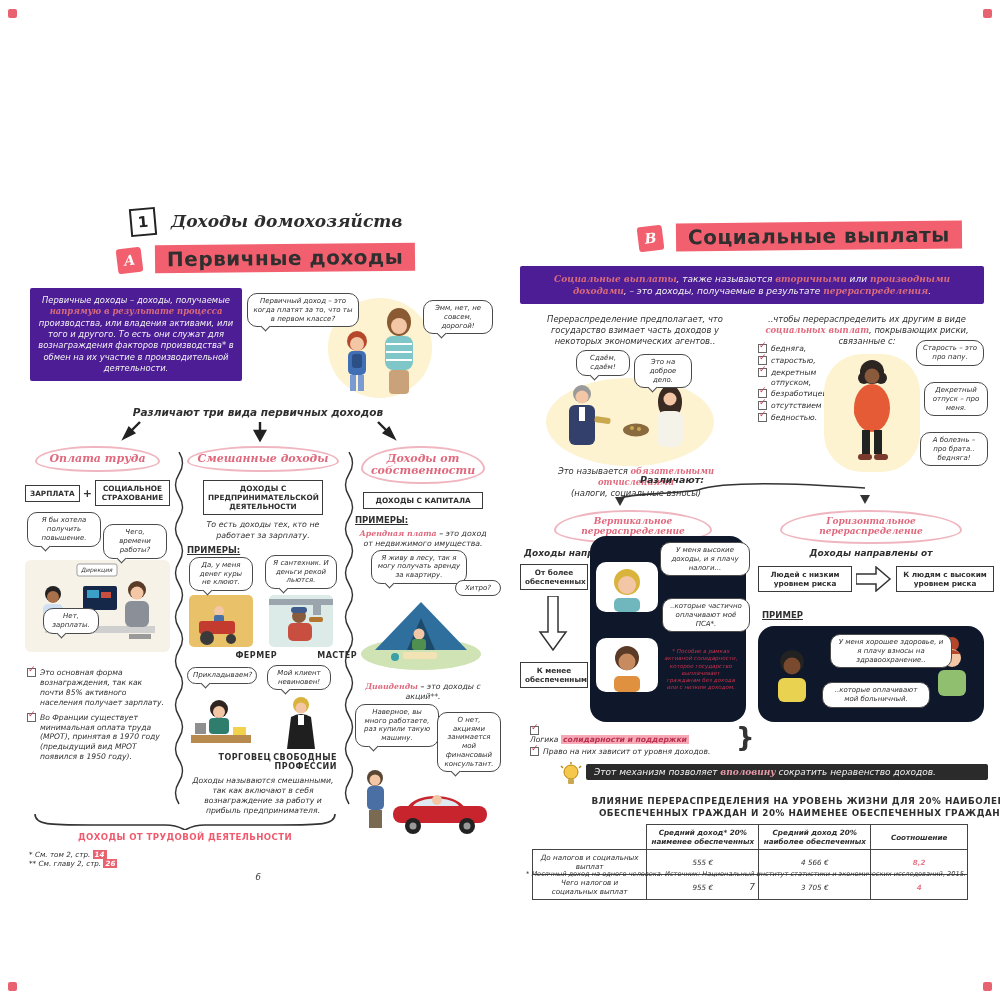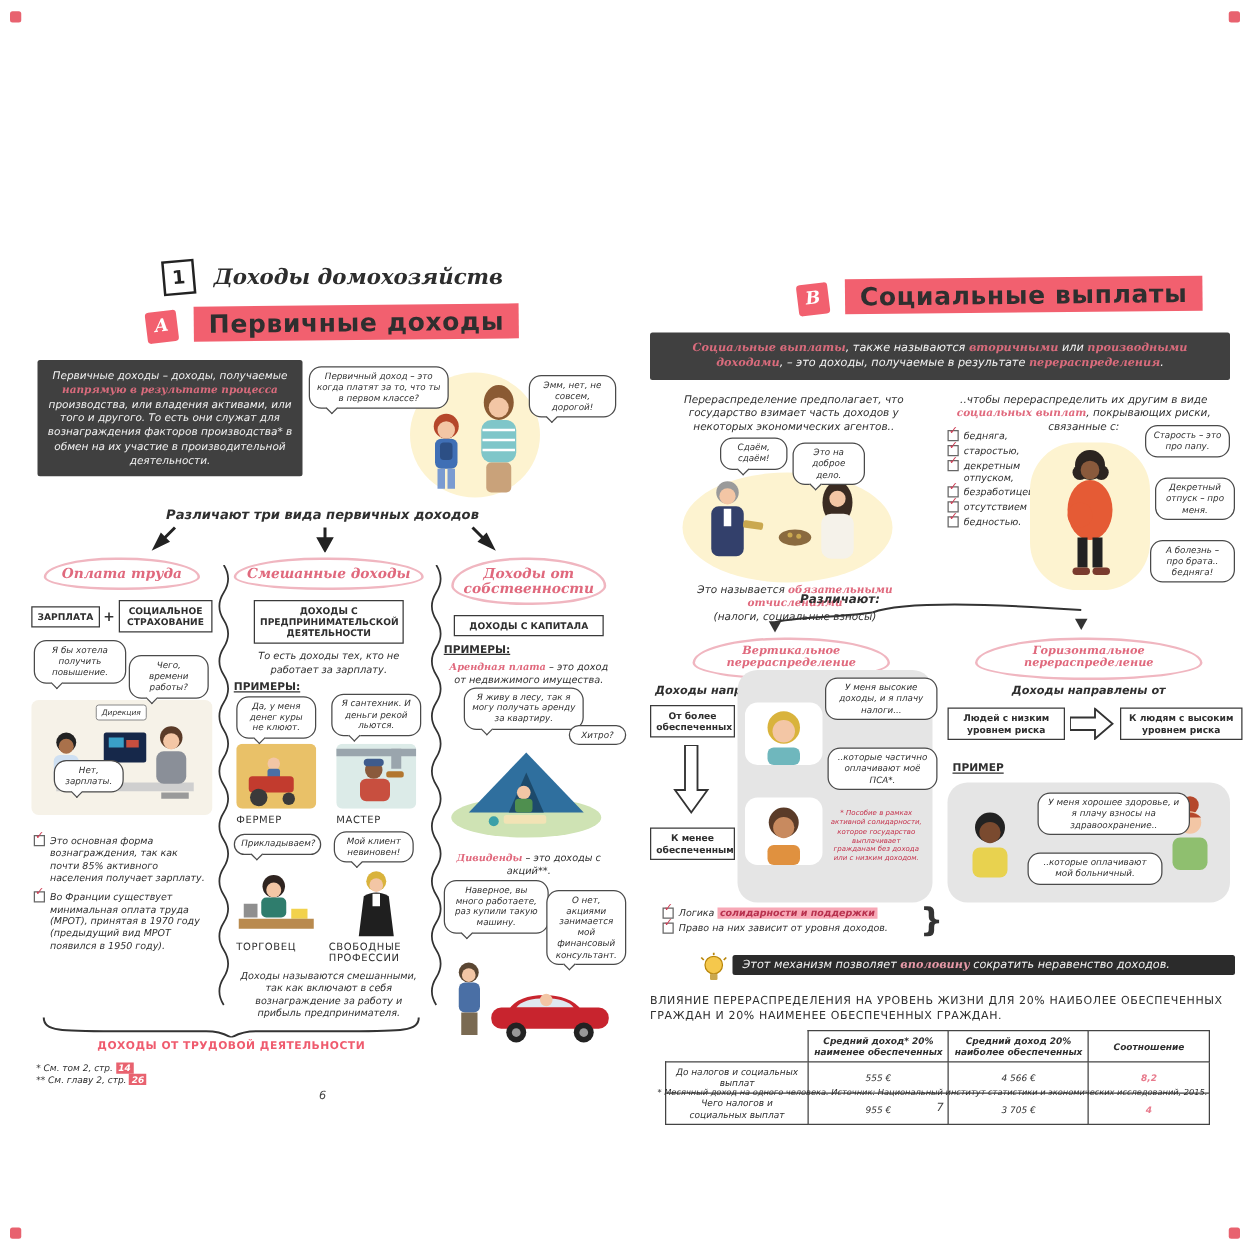--- a/index.html
+++ b/index.html
@@ -9,51 +9,51 @@
   .page{position:absolute;}
   .corner{position:absolute;width:9px;height:9px;background:#e8626f;border-radius:2px;}
   
   .chapbadge{display:inline-block;background:#fff;border:2px solid #222;width:22px;height:24px;
     text-align:center;font-weight:bold;font-size:15px;line-height:24px;transform:rotate(-5deg);color:#222;}
   .scripttitle{font-family:"DejaVu Serif",serif;font-style:italic;font-weight:bold;font-size:17px;color:#2d2d2d;margin-left:10px;}
   .badge{display:inline-block;background:#f2606f;color:#fff;font-weight:bold;width:25px;height:25px;
     text-align:center;line-height:25px;font-size:14px;transform:rotate(-7deg);border-radius:3px;font-family:"DejaVu Serif",serif;font-style:italic;}
   .banner{display:inline-block;background:#f2606f;color:#2f2f2f;font-weight:bold;font-size:20px;
     padding:2px 12px;margin-left:8px;transform:rotate(-0.6deg);letter-spacing:0.5px;}
-  .blackbox{background:#404040;color:#f3f3f3;font-style:italic;font-size:8.4px;line-height:1.35;
+  .blackbox{background:#4c1d95;color:#f3f3f3;font-style:italic;font-size:8.4px;line-height:1.35;
     text-align:center;padding:7px 8px;border-radius:2px;}
   .pinkscript{color:#e0697d;font-family:"DejaVu Serif",serif;font-weight:bold;}
   .cloud{border:2px solid #f0b6c0;border-radius:48% 52% 50% 50%/62% 62% 42% 42%;background:#fff;
     color:#e0697d;font-family:"DejaVu Serif",serif;font-style:italic;font-weight:bold;
     text-align:center;padding:5px 6px;font-size:11px;line-height:1.1;}
   .obox{border:1.5px solid #3a3a3a;background:#fff;padding:3px 4px;font-size:7.3px;font-weight:bold;
     text-align:center;color:#2f2f2f;line-height:1.25;}
   .bubble{background:#fff;border:1.2px solid #4a4a4a;border-radius:10px;padding:3px 5px;
     font-size:7px;font-style:italic;text-align:center;line-height:1.25;color:#2f2f2f;position:absolute;z-index:5;}
   .bubble::after{content:"";position:absolute;width:6px;height:6px;background:#fff;
     border-right:1.2px solid #4a4a4a;border-bottom:1.2px solid #4a4a4a;transform:rotate(45deg);
     bottom:-4px;left:14px;}
   .nt::after{display:none;}
   .itx{font-style:italic;font-size:8.4px;line-height:1.3;color:#2f2f2f;}
-  .capt{font-size:8px;font-weight:normal;letter-spacing:0.5px;color:#2f2f2f;text-align:left;}
+  .capt{font-size:8px;font-weight:bold;letter-spacing:0.5px;color:#2f2f2f;text-align:right;margin-left:24px;}
   .exlabel{font-size:8.5px;font-weight:bold;text-decoration:underline;color:#2f2f2f;}
   .check{display:inline-block;width:7px;height:7px;border:1px solid #666;position:relative;
     margin-right:4px;vertical-align:1px;flex:none;}
   .check::after{content:"✓";color:#cf3d55;position:absolute;left:0px;top:-5px;font-size:9px;font-weight:bold;}
   .bullet{display:flex;font-style:italic;font-size:7.6px;line-height:1.3;color:#2f2f2f;margin-bottom:5px;text-align:left;}
   .hlt{background:#f7a8b6;color:#b8314e;padding:0 2px;font-weight:bold;}
   .mark{background:#e8626f;color:#fff;padding:0 2px;font-weight:bold;}
   .pinklabel{color:#ef5b6e;font-weight:bold;font-size:8.6px;letter-spacing:0.4px;}
   .footnote{font-size:7.2px;font-style:italic;color:#2f2f2f;line-height:1.3;}
   .pagenum{font-size:9px;font-style:italic;color:#444;text-align:center;}
   table.dtable{border-collapse:collapse;font-size:7.2px;font-style:italic;color:#2f2f2f;}
   table.dtable th,table.dtable td{border:1.3px solid #444;padding:3px 4px;text-align:center;line-height:1.25;}
   table.dtable th{font-weight:bold;}
   .ratio{color:#e87b8d;font-weight:bold;}
-  .pinkpanel{background:#e5e5e5;border-radius:16px;position:absolute;}
+  .pinkpanel{background:#0f172a;border-radius:16px;position:absolute;}
   .whitetile{background:#fff;border-radius:10px;position:absolute;}
   .bannerblk{background:#2b2b2b;color:#f3f3f3;font-style:italic;font-size:9px;display:flex;
     align-items:center;padding:3px 8px;border-radius:2px;}
   svg text{font-family:"DejaVu Sans",sans-serif;}
 </style>
 </head>
 <body>
 
 <div class="corner" style="left:8px;top:9px;"></div>
 <div class="corner" style="left:983px;top:9px;"></div>
@@ -403,21 +403,21 @@
           <circle cx="26" cy="24" r="9" fill="#f3c6a5"></circle>
         <path d="M17 20 Q26 12 35 20" fill="#b5472b"></path>
         <rect x="12" y="36" width="28" height="26" rx="6" fill="#8fbf6f"></rect>
       </svg>
       <div class="bubble nt" style="left:72px;top:8px;width:110px;">У меня хорошее здоровье, и я плачу взносы на здравоохранение..</div>
       <div class="bubble nt" style="left:64px;top:56px;width:96px;">..которые оплачивают мой больничный.</div>
     </div>
   </div>
 
   <div class="abs" style="left:10px;top:504px;width:210px;">
-    <div class="bullet" style="margin-bottom:2px;">
+    <div class="bullet" style="margin-bottom:2px;flex-direction:column;">
         <span class="check"></span>
       <span><span>Логика </span><span class="hlt">солидарности и поддержки</span></span>
       </div>
     <div class="bullet">
         <span class="check"></span>
       <span>Право на них зависит от уровня доходов.</span>
       </div>
   </div>
   <div class="abs" style="left:216px;top:500px;font-size:26px;color:#333;font-weight:bold;">}</div>
 

